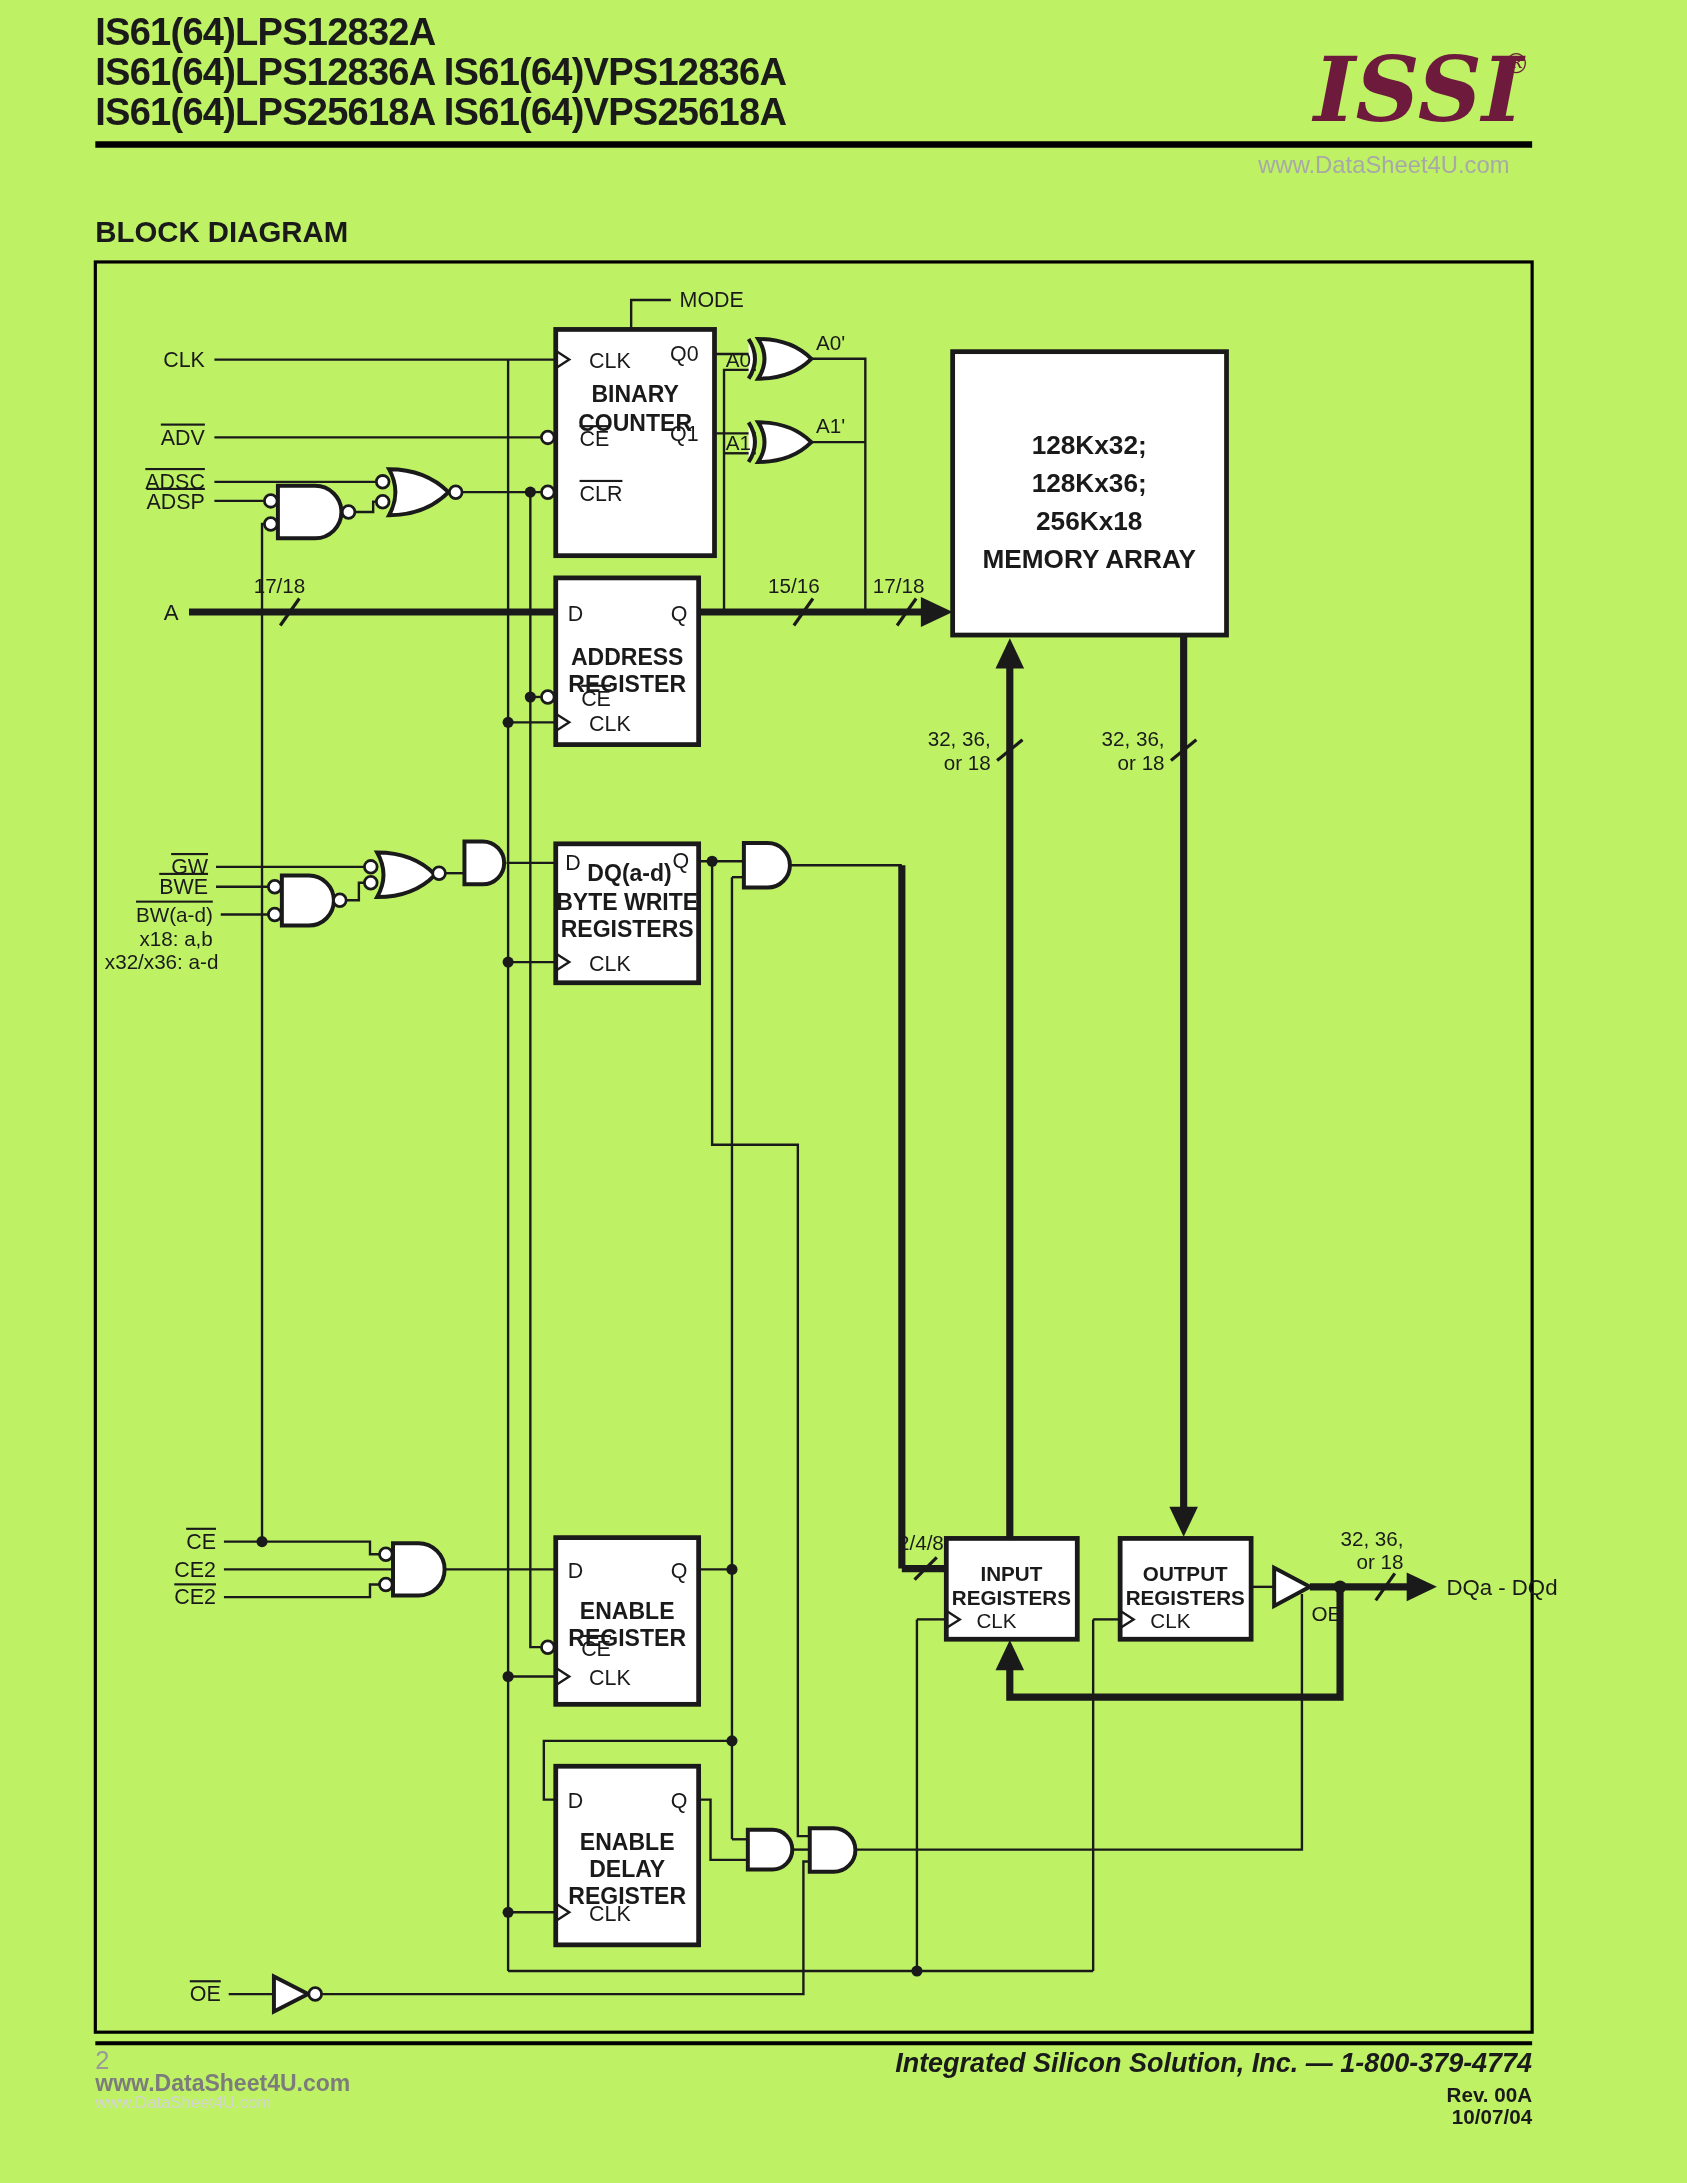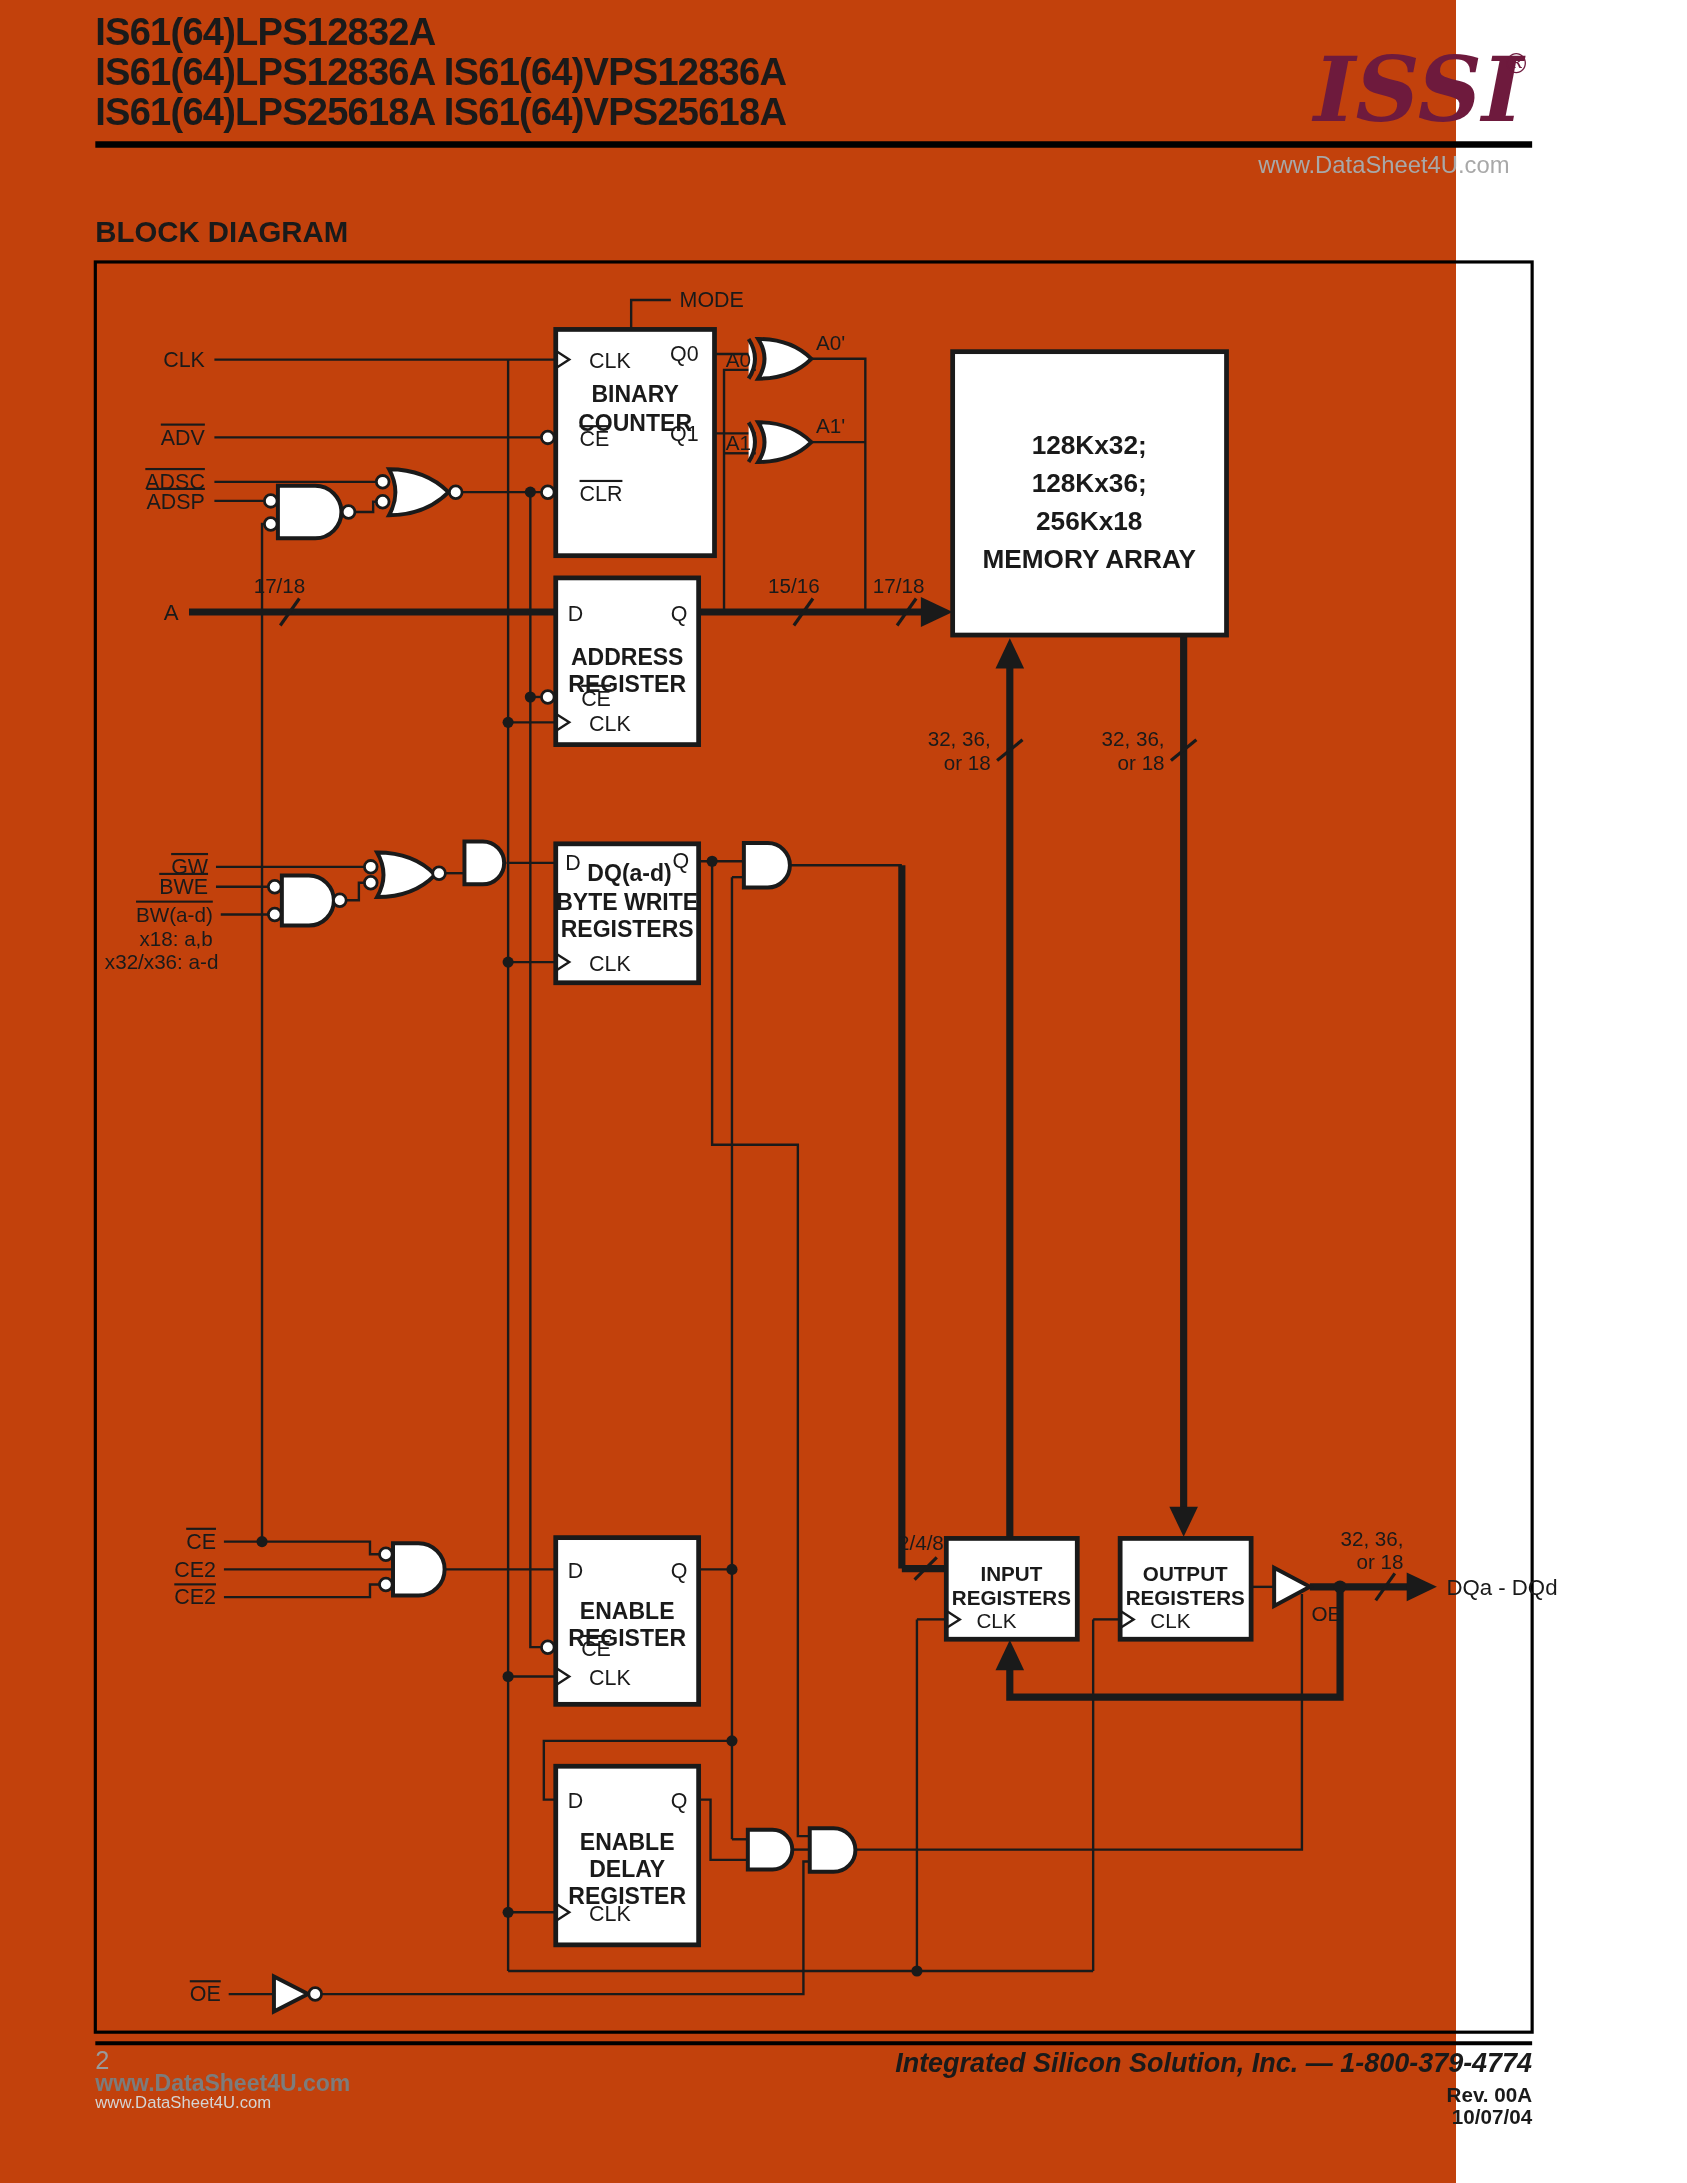--- a/index.html
+++ b/index.html
@@ -1,16 +1,16 @@
 <!DOCTYPE html>
 <html style="font-size:12.7px"><head>
 <meta charset="utf-8">
 <style>
   html,body{margin:0;padding:0;background:#fff;}
-  #page{position:relative;width:1456px;height:2183px;background:#c2410c;font-family:"Liberation Sans",sans-serif;}
+  #page{position:relative;width:1687px;height:2183px;background:#bef264;font-family:"Liberation Sans",sans-serif;}
   svg{position:absolute;left:0;top:0;}
   text{fill:#1a1a1a;font-family:"Liberation Sans",sans-serif;font-size:27px;}
   .b{font-weight:bold;}
   .tc{text-anchor:middle;}
   .te{text-anchor:end;}
   .ov{text-decoration:overline;}
   .s26{font-size:26px;}
   .s28{font-size:28px;}
   .s29{font-size:29px;}
   .s33{font-size:33px;}

